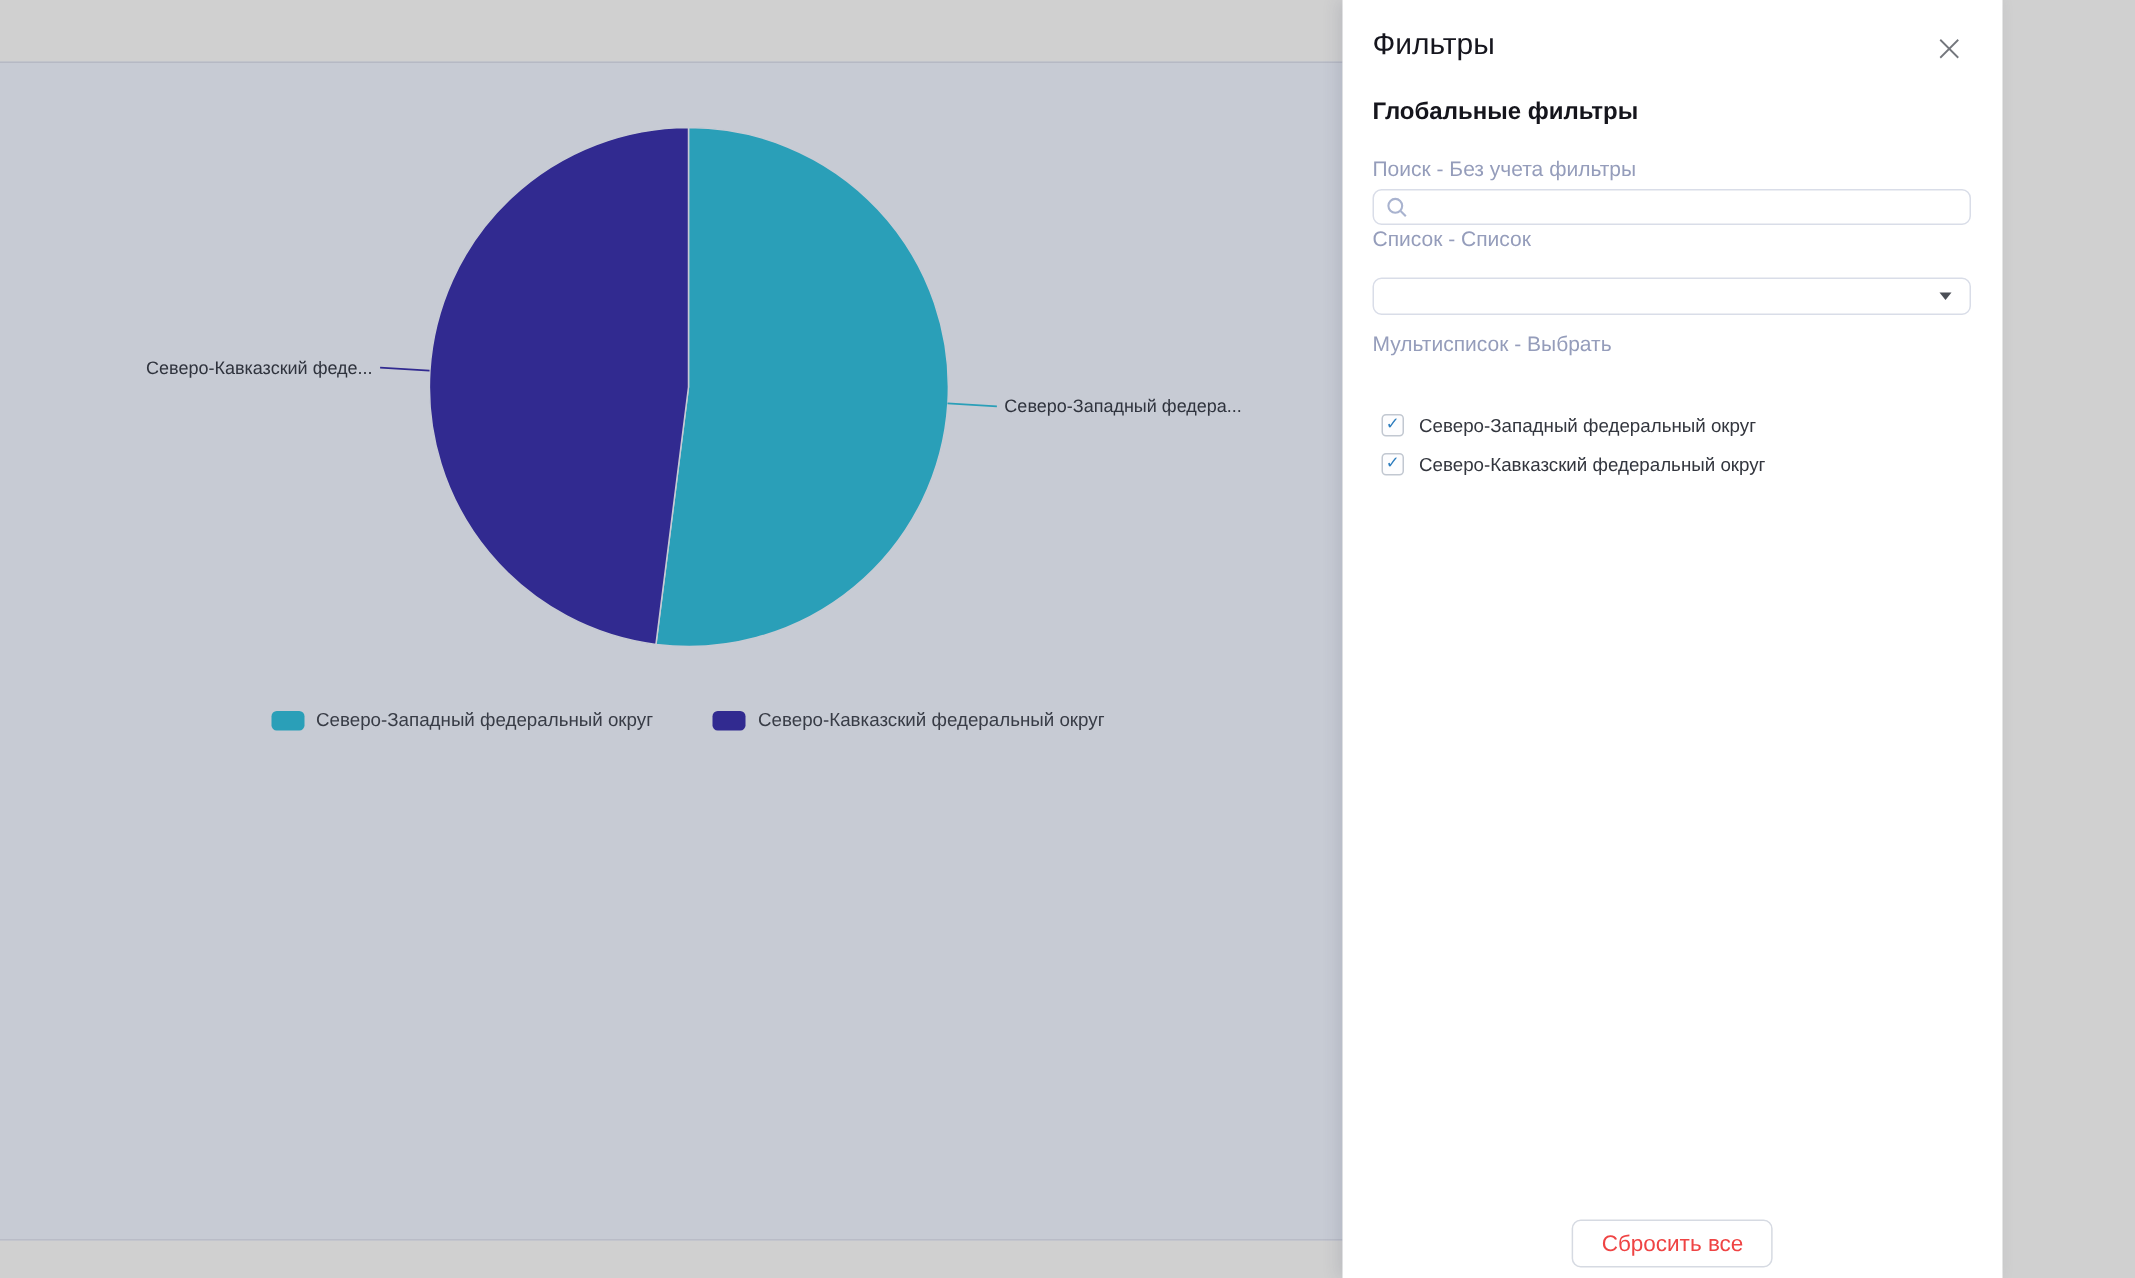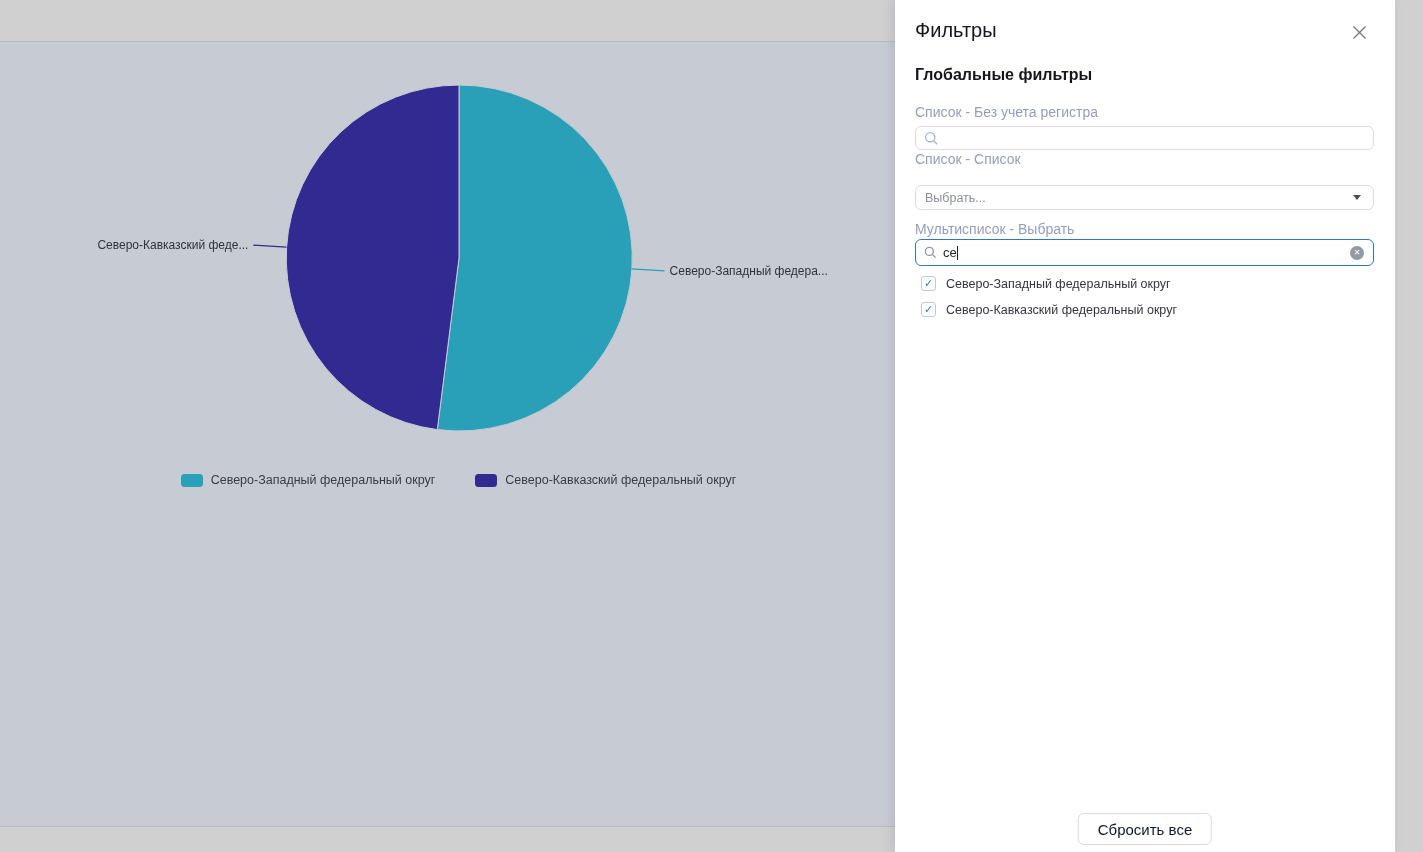--- a/index.html
+++ b/index.html
@@ -30,21 +30,21 @@
   }
   .legend-item { display: flex; align-items: center; cursor: pointer; }
   .swatch {
     display: inline-block; width: 22px; height: 13px;
     border-radius: 3.5px; margin-right: 8px;
   }
   .legend-label { font-size: 12.5px; color: #383c46; }
   
   .panel {
     position: absolute; left: 895px; top: 0;
-    width: 500px; height: 852px;
+    width: 440px; height: 852px;
     background: #ffffff;
     box-shadow: -3px 0 10px rgba(70,75,100,0.15);
   }
   .panel-title {
     position: absolute; left: 20px; top: 19px;
     font-size: 20px; color: #16161e;
   }
   .close-btn {
     position: absolute; top: 23px; right: 27px;
     width: 18px; height: 18px;
@@ -100,21 +100,21 @@
     width: 15px; height: 15px; flex: none;
     background: #fdfdfe; border: 1px solid #c2c8d1; border-radius: 3px;
     display: flex; align-items: center; justify-content: center;
   }
   .chk-tick { font-size: 11px; font-weight: 700; color: #2d7dbe; line-height: 1; }
   .chk-label { margin-left: 10px; font-size: 12.5px; color: #33363e; }
   .reset-btn {
     position: absolute; left: 50%; transform: translateX(-50%);
     top: 813px; height: 32px; padding: 0 19px;
     background: #ffffff; border: 1px solid #d6dae2; border-radius: 6px;
-    font-family: inherit; font-size: 15px; color: #0f172a;
+    font-family: inherit; font-size: 15px; color: #ef4444;
     cursor: pointer; white-space: nowrap;
   }
 </style>
 </head>
 <body>
 
 <div class="main">
   <div class="widget">
     <svg id="pie-svg" width="895" height="784" viewBox="0 0 895 784">
         <path d="M 459 216 L 459.0 43.0 A 173 173 0 1 1 437.3 387.6 Z" fill="#2a9fb8" stroke="#c7cbd4" stroke-width="1"></path>
@@ -141,44 +141,34 @@
   <div class="panel-title">Фильтры</div>
   <button class="close-btn">
     <svg width="15" height="15" viewBox="0 0 15 15">
       <line x1="1.5" y1="1.5" x2="13.5" y2="13.5" stroke="#73767c" stroke-width="1.2"></line>
       <line x1="13.5" y1="1.5" x2="1.5" y2="13.5" stroke="#73767c" stroke-width="1.2"></line>
     </svg>
   </button>
 
   <div class="section-title">Глобальные фильтры</div>
 
-  <div class="flabel l1">Список - Без учета регистра</div>
+  <div class="flabel l1">Поиск - Без учета фильтры</div>
   <div class="finput i1">
     <svg class="mag" width="15" height="15" viewBox="0 0 15 15" fill="none">
       <circle cx="6.2" cy="6.2" r="4.6" stroke="#a9b3cf" stroke-width="1.4"></circle>
       <line x1="9.7" y1="9.7" x2="13.2" y2="13.2" stroke="#a9b3cf" stroke-width="1.4"></line>
     </svg>
   </div>
 
   <div class="flabel l2">Список - Список</div>
   <div class="finput i2">
-    <span class="placeholder">Выбрать...</span>
     <span class="dd-caret"></span>
   </div>
 
   <div class="flabel l3">Мультисписок - Выбрать</div>
-  <div class="finput i3">
-    <svg class="mag" width="13" height="13" viewBox="0 0 13 13" fill="none">
-      <circle cx="5.4" cy="5.4" r="4" stroke="#8d93a0" stroke-width="1.3"></circle>
-      <line x1="8.4" y1="8.4" x2="11.6" y2="11.6" stroke="#8d93a0" stroke-width="1.3"></line>
-    </svg>
-    <span class="input-val">се</span>
-    <span class="text-caret"></span>
-    <span class="clear-btn">✕</span>
-  </div>
 
   <label class="chk-row r1">
     <span class="chk-box">
       <span class="chk-tick" style="visibility: visible;">✓</span>
     </span>
     <span class="chk-label">Северо-Западный федеральный округ</span>
   </label>
   <label class="chk-row r2">
     <span class="chk-box">
       <span class="chk-tick" style="visibility: visible;">✓</span>

